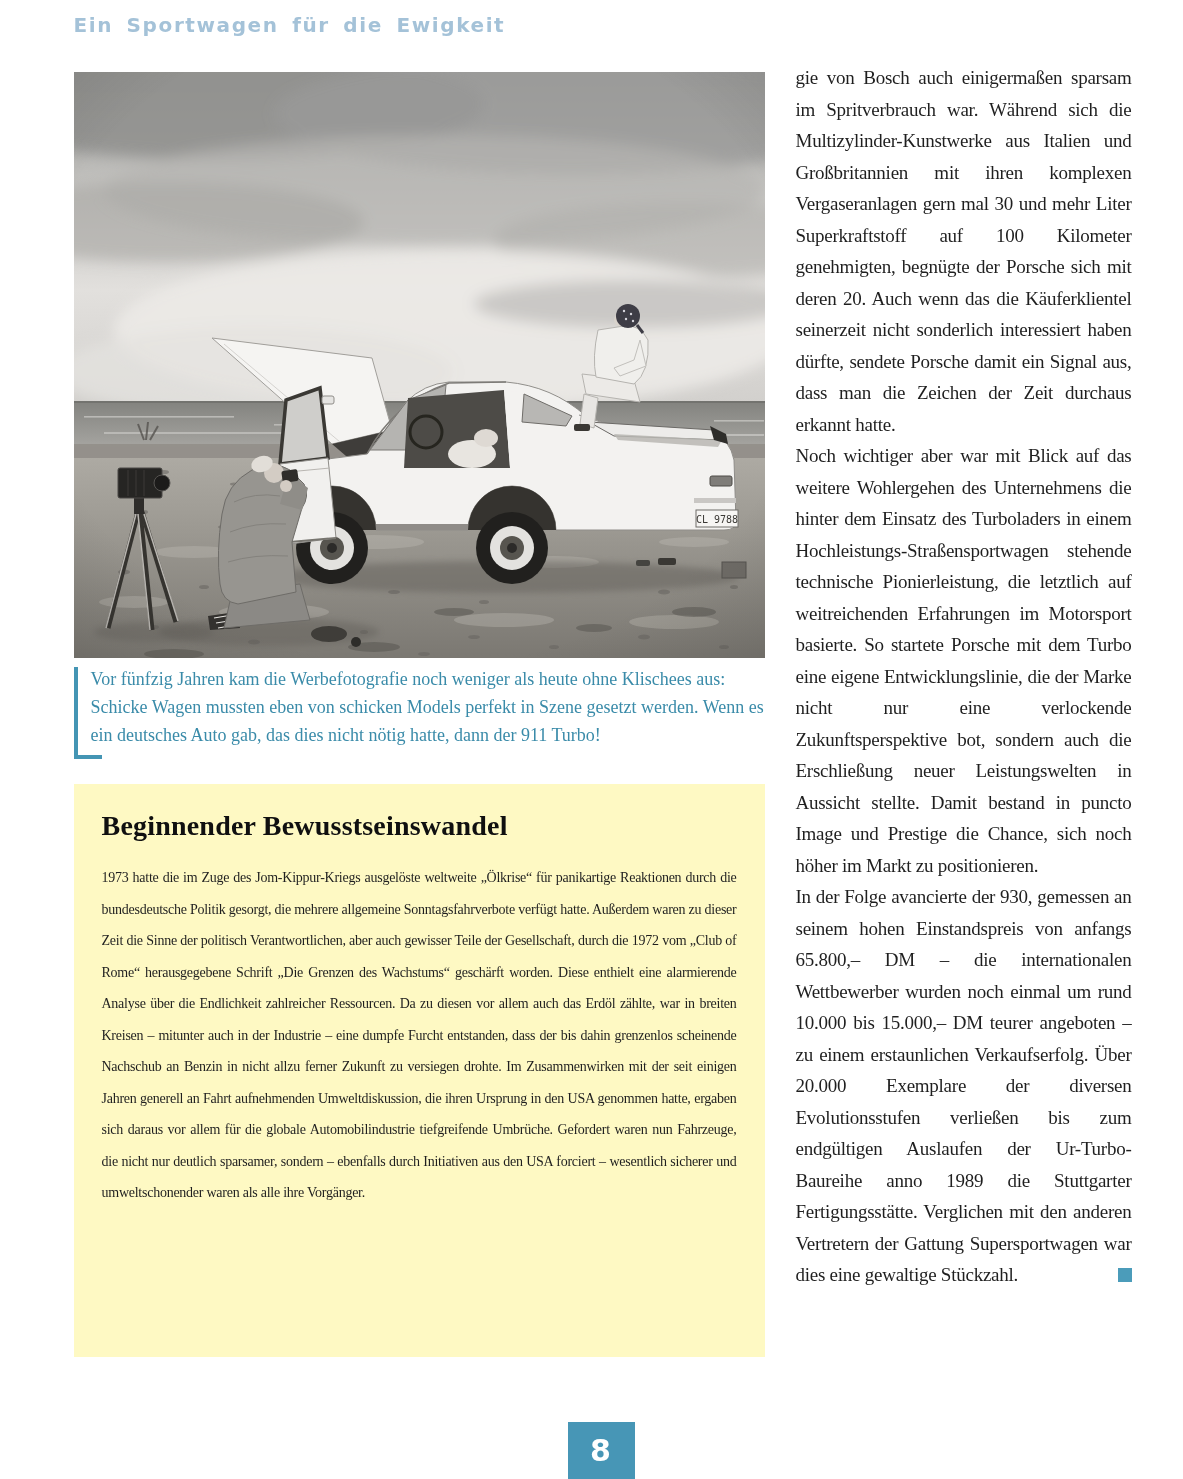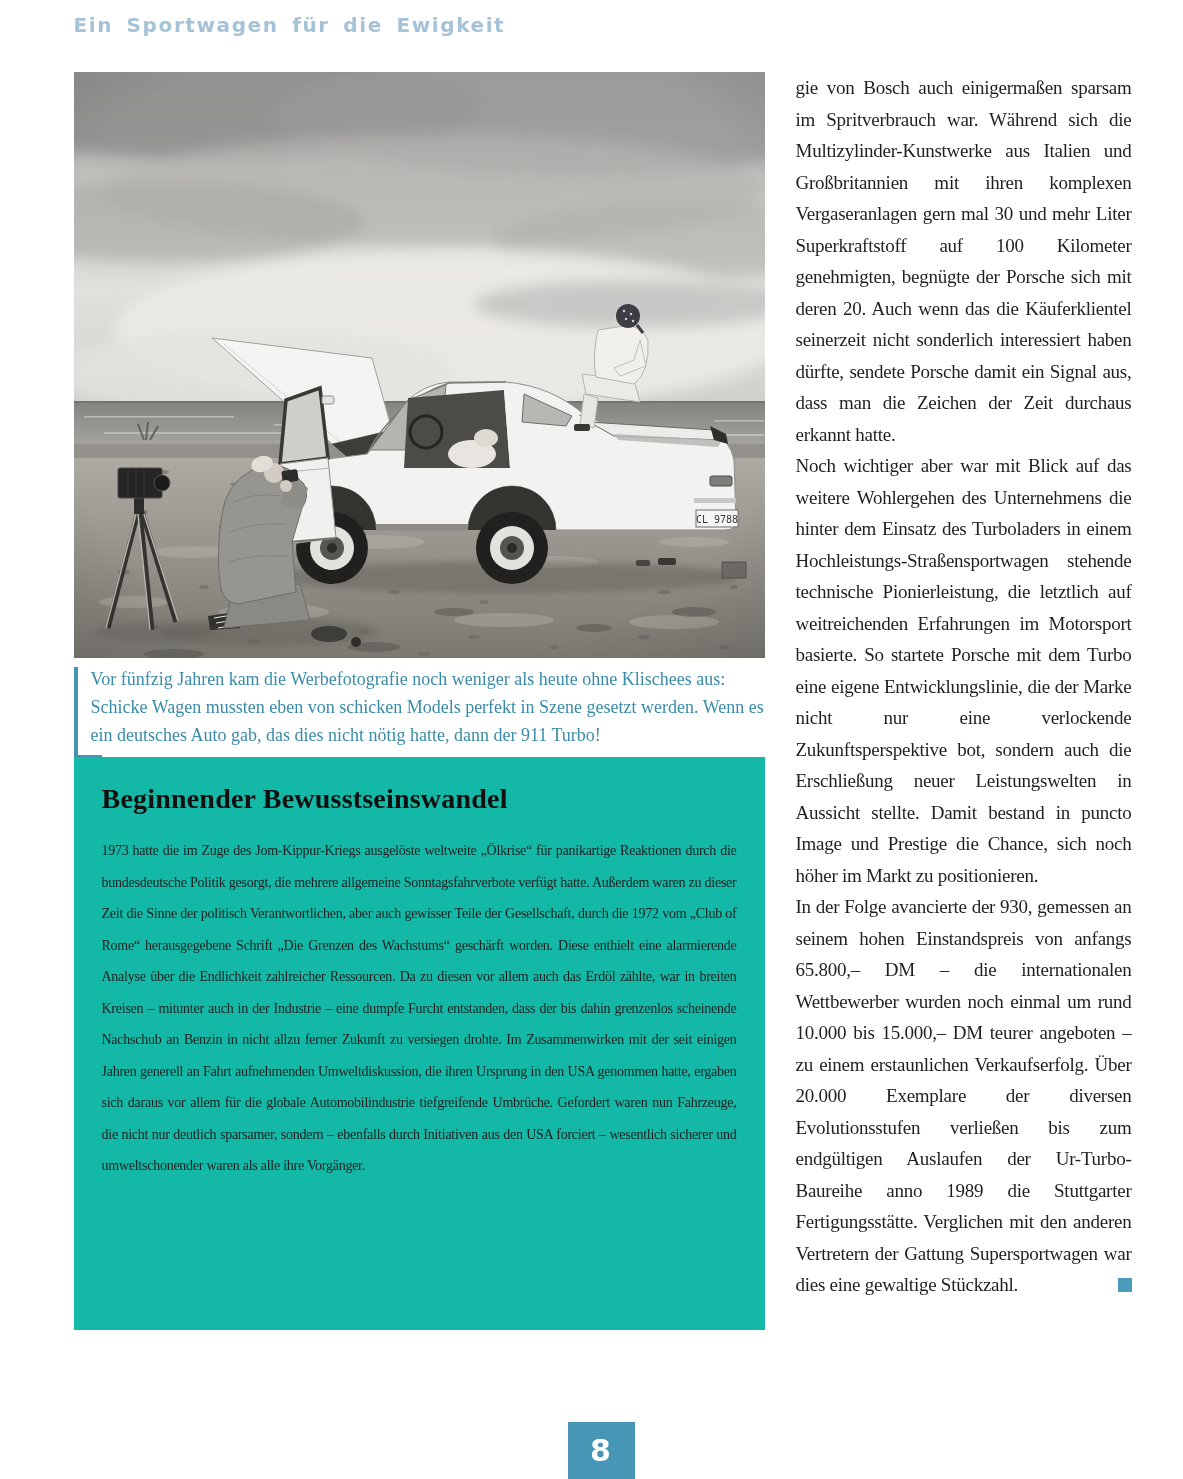--- a/index.html
+++ b/index.html
@@ -16,27 +16,27 @@
   }
   .photo-frame { position:absolute; left:64px; top:72px; width:691px; height:586px; }
   .photo-frame svg { display:block; width:100%; height:100%; }
 
   .photo-caption { position:absolute; left:64px; top:665px; width:691px; height:96px; color:#3a8ba9; }
   .caption-rule { position:absolute; left:0; top:2px; width:28px; height:92px;
                   border-left:4px solid #4495b4; border-bottom:4px solid #4495b4; }
   .caption-text { padding-left:17px; font-size:18px; line-height:28px; }
 
   .info-box {
-    position:absolute; left:64px; top:757px; width:691px; min-height:573px;
-    background:#14b8a6; padding:26px 28px 36px;
+    position:absolute; left:64px; top:784px; width:691px; min-height:573px;
+    background:#fef9c3; padding:26px 28px 36px;
   }
   .info-box h2 { margin:0 0 20px; font-size:28px; color:#101010; letter-spacing:0.2px; }
   .info-box p  { margin:0; font-size:14px; line-height:31.5px; text-align:justify; letter-spacing:-0.25px; }
 
-  .right-column { position:absolute; left:786px; top:72px; width:336px; text-align:justify; }
+  .right-column { position:absolute; left:786px; top:62px; width:336px; text-align:justify; }
   .right-column p { margin:0; font-size:19px; line-height:31.5px; letter-spacing:-0.25px; }
   .right-column h3 { margin:16px 0 7px; font-size:22px; color:#757575; letter-spacing:0.2px; }
   .end-marker { float:right; width:14px; height:14px; background:#4b9cba; margin-top:9px; }
 
   .page-number {
     position:absolute; left:558px; top:1422px; width:67px; height:57px;
     background:#4796b6; color:#ffffff; display:flex; align-items:center; justify-content:center;
     font-family:"DejaVu Sans", sans-serif; font-size:30px; font-weight:bold; letter-spacing:1px;
   }
 </style>

